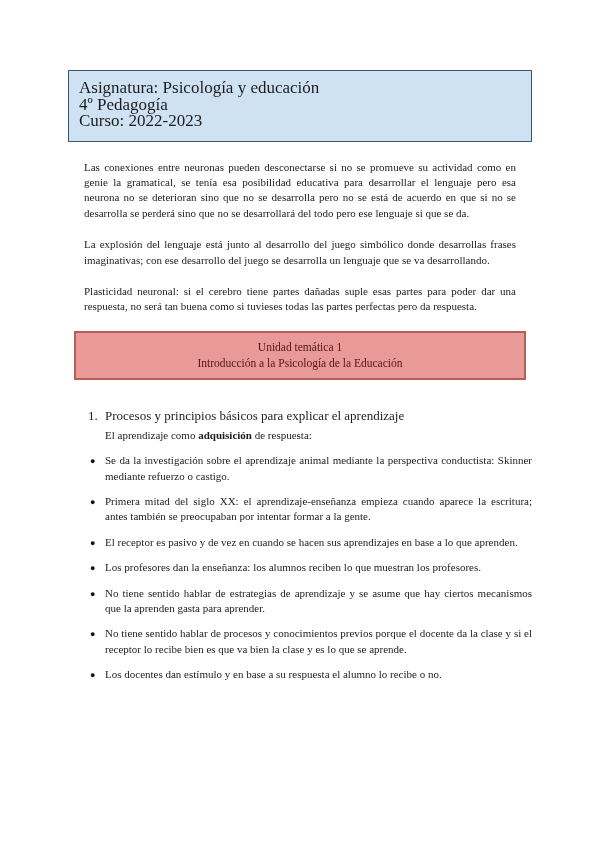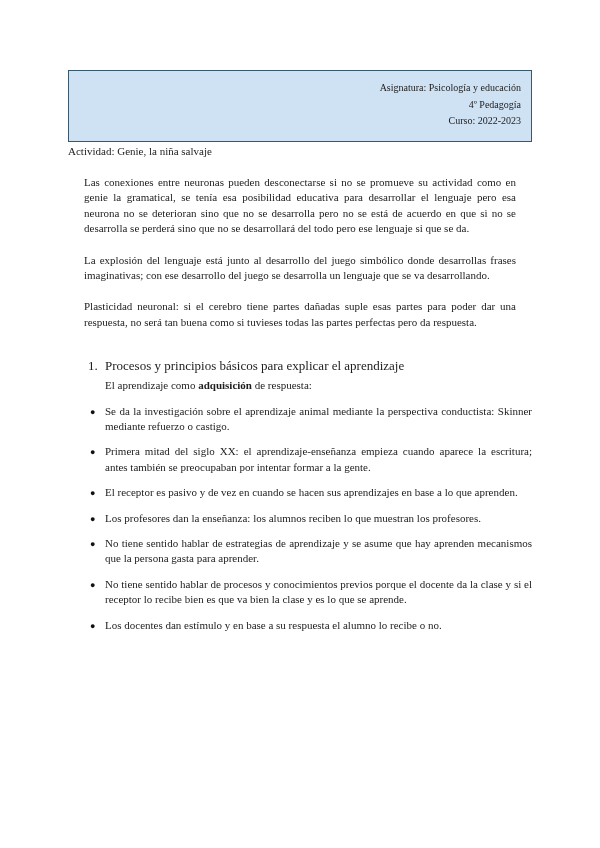--- a/index.html
+++ b/index.html
@@ -18,25 +18,25 @@
     box-sizing: border-box;
     width: 600px;
     height: 848px;
     padding: 70px 68px 20px 68px;
     overflow: hidden;
   }
   .header-box {
     box-sizing: border-box;
     background: #cfe2f3;
     border: 1px solid #37586f;
-    text-align: right;
-    font-size: 10px;
+    text-align: left;
+    font-size: 17px;
     line-height: 16.5px;
     padding: 9px 10px 11px 10px;
-    margin-bottom: 2px;
+    margin-bottom: 18px;
   }
   .body-text {
     margin: 16px;
     font-size: 11px;
     line-height: 15.4px;
     text-align: justify;
   }
   .activity-line {
     margin: 0;
     font-size: 11px;
@@ -98,39 +98,42 @@
 <body>
 
 <div class="page">
 
   <div class="header-box">
     <div>Asignatura: Psicología y educación</div>
     <div>4º Pedagogía</div>
     <div>Curso: 2022-2023</div>
   </div>
 
-  <p class="activity-line">Actividad: Genie, la niña salvaje</p>
 
   <p class="body-text">Las conexiones entre neuronas pueden desconectarse si no se promueve su actividad como en genie la gramatical, se tenía esa posibilidad educativa para desarrollar el lenguaje pero esa neurona no se deterioran sino que no se desarrolla pero no se está de acuerdo en que si no se desarrolla se perderá sino que no se desarrollará del todo pero ese lenguaje si que se da.</p>
 
   <p class="body-text">La explosión del lenguaje está junto al desarrollo del juego simbólico donde desarrollas frases imaginativas; con ese desarrollo del juego se desarrolla un lenguaje que se va desarrollando.</p>
 
   <p class="body-text">Plasticidad neuronal: si el cerebro tiene partes dañadas suple esas partes para poder dar una respuesta, no será tan buena como si tuvieses todas las partes perfectas pero da respuesta.</p>
 
+  <div class="unit-box">
+    <div>Unidad temática 1</div>
+    <div>Introducción a la Psicología de la Educación</div>
+  </div>
 
   <div class="section-heading">
     <span class="list-number">1.</span>
     <span>Procesos y principios básicos para explicar el aprendizaje</span>
   </div>
 
   <p class="intro-line"><span>El aprendizaje como </span><span class="bold-word">adquisición</span><span> de respuesta:</span></p>
 
   <ul class="bullet-list">
     <li>Se da la investigación sobre el aprendizaje animal mediante la perspectiva conductista: Skinner mediante refuerzo o castigo.</li>
     <li>Primera mitad del siglo XX: el aprendizaje-enseñanza empieza cuando aparece la escritura; antes también se preocupaban por intentar formar a la gente.</li>
     <li>El receptor es pasivo y de vez en cuando se hacen sus aprendizajes en base a lo que aprenden.</li>
     <li>Los profesores dan la enseñanza: los alumnos reciben lo que muestran los profesores.</li>
-    <li>No tiene sentido hablar de estrategias de aprendizaje y se asume que hay aprenden mecanismos que la persona gasta para aprender.</li>
+    <li>No tiene sentido hablar de estrategias de aprendizaje y se asume que hay ciertos mecanismos que la aprenden gasta para aprender.</li>
     <li>No tiene sentido hablar de procesos y conocimientos previos porque el docente da la clase y si el receptor lo recibe bien es que va bien la clase y es lo que se aprende.</li>
     <li>Los docentes dan estímulo y en base a su respuesta el alumno lo recibe o no.</li>
   </ul>
 
 </div>
 
 </body></html>

